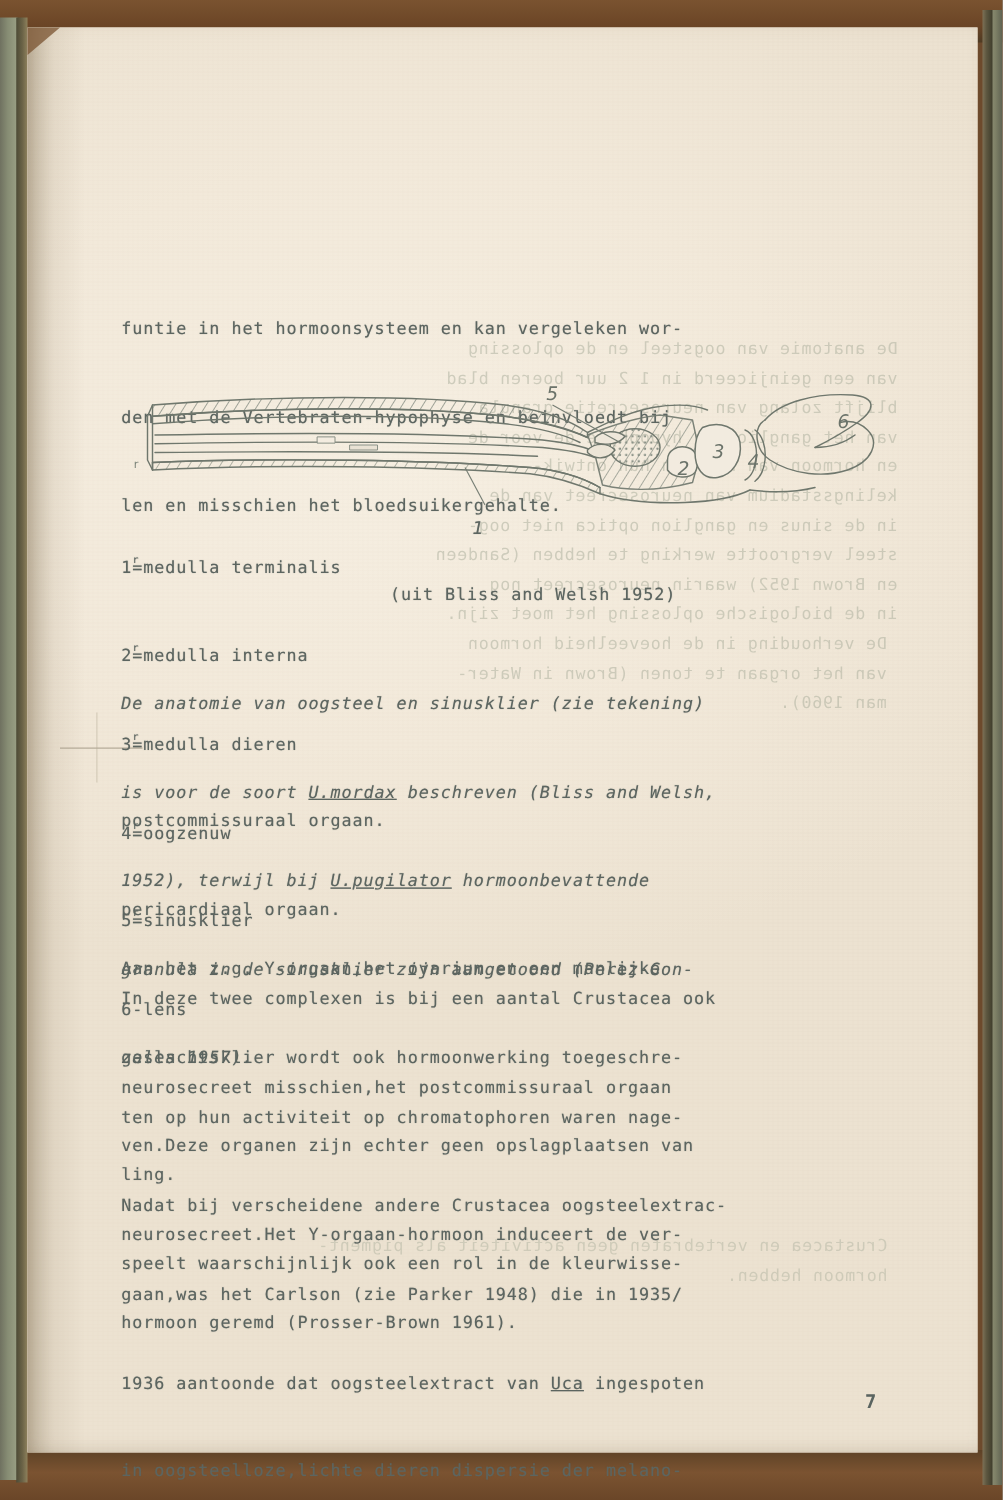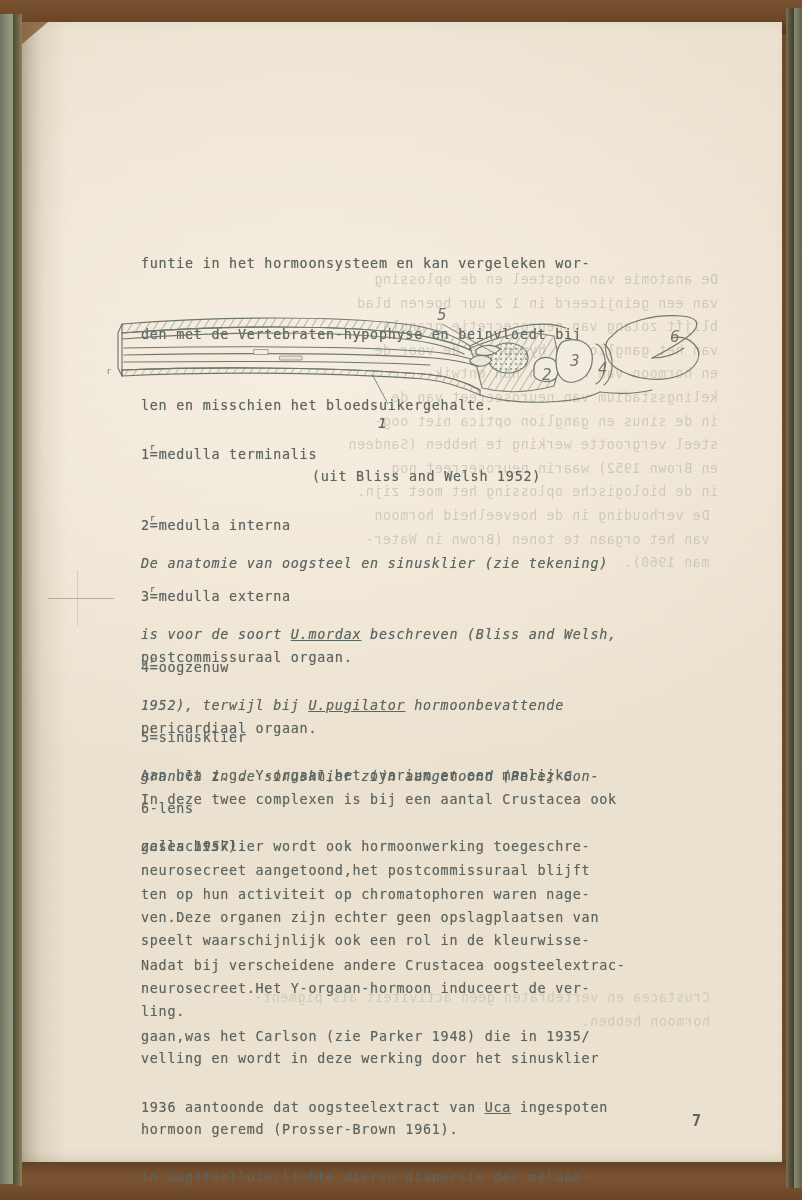--- a/index.html
+++ b/index.html
@@ -69,21 +69,21 @@
   
   .typed{
     position:absolute;
     color:#5c6560;
     font-size:13.4px;
     line-height:23.6px;
     letter-spacing:.75px;
     white-space:pre;
     text-shadow:0 0 .8px rgba(92,101,96,.55);
   }
-  .para{position:absolute;left:97px;width:620px;margin-left:44px;}
+  .para{position:absolute;left:97px;width:620px;}
   .para .ln{display:block;white-space:pre;}
   u.spec{text-decoration:underline;text-underline-offset:1px;}
 
   #para-intro{top:205px;}
   #legend{top:396px;left:97px;}
   #legend .ln{position:relative;}
   .legend-sup{font-size:8px;position:absolute;left:9px;top:-7px;}
   .legend-credit{position:absolute;left:312px;top:465px;text-align:right;}
   #para-anatomy{top:505px;font-style:italic;}
   #para-organs{top:599px;}
@@ -221,51 +221,50 @@
         <text x="3" y="72">r</text>
       </g>
     </svg>
   </div>
 
   <div class="typed" style="left:378px;top:412px;font-family:'DejaVu Sans',sans-serif;font-style:italic;font-size:14px;">1</div>
 
   <div class="typed para" id="legend">
     <span class="ln"><span>1</span><span class="legend-sup">r</span><span>=</span><span>medulla terminalis</span></span>
     <span class="ln"><span>2</span><span class="legend-sup">r</span><span>=</span><span>medulla interna</span></span>
-    <span class="ln"><span>3</span><span class="legend-sup">r</span><span>=</span><span>medulla externa</span></span>
+    <span class="ln"><span>3</span><span class="legend-sup">r</span><span>=</span><span>medulla dieren</span></span>
     <span class="ln"><span>4</span><span class="legend-sup">r</span><span>=</span><span>oogzenuw</span></span>
     <span class="ln"><span>5</span><span class="legend-sup">r</span><span>=</span><span>sinusklier</span></span>
     <span class="ln"><span>6</span><span>-</span><span>lens</span></span>
   </div>
 
   <div class="typed legend-credit">(uit Bliss and Welsh 1952)</div>
 
   <div class="typed para" id="para-anatomy">
     <span class="ln">De anatomie van oogsteel en sinusklier (zie tekening)</span>
     <span class="ln">is voor de soort <u class="spec">U.mordax</u> beschreven (Bliss and Welsh,</span>
     <span class="ln">1952), terwijl bij <u class="spec">U.pugilator</u> hormoonbevattende</span>
     <span class="ln">granula in de sinusklier zijn aangetoond (Perez-Gon-</span>
     <span class="ln">zales 1957).</span>
   </div>
 
   <div class="typed para" id="para-organs">
     <span class="ln">postcommissuraal orgaan.</span>
     <span class="ln">pericardiaal orgaan.</span>
     <span class="ln">In deze twee complexen is bij een aantal Crustacea ook</span>
-    <span class="ln">neurosecreet aangetoond,het postcommissuraal blijft</span>
+    <span class="ln">neurosecreet misschien,het postcommissuraal orgaan</span>
+    <span class="ln">ling.</span>
     <span class="ln">speelt waarschijnlijk ook een rol in de kleurwisse-</span>
-    <span class="ln">ling.</span>
   </div>
 
   <div class="typed para" id="para-yorgan">
     <span class="ln">Aan het z.g. Y-orgaan,het ovarium en een manlijke</span>
     <span class="ln">geslachtsklier wordt ook hormoonwerking toegeschre-</span>
     <span class="ln">ven.Deze organen zijn echter geen opslagplaatsen van</span>
     <span class="ln">neurosecreet.Het Y-orgaan-hormoon induceert de ver-</span>
-    <span class="ln">velling en wordt in deze werking door het sinusklier</span>
     <span class="ln">hormoon geremd (Prosser-Brown 1961).</span>
   </div>
 
   <div class="typed para" id="para-carlson">
     <span class="ln">ten op hun activiteit op chromatophoren waren nage-</span>
     <span class="ln">Nadat bij verscheidene andere Crustacea oogsteelextrac-</span>
     <span class="ln">gaan,was het Carlson (zie Parker 1948) die in 1935/</span>
     <span class="ln">1936 aantoonde dat oogsteelextract van <u class="spec">Uca</u> ingespoten</span>
     <span class="ln">in oogsteelloze,lichte dieren dispersie der melano-</span>
     

